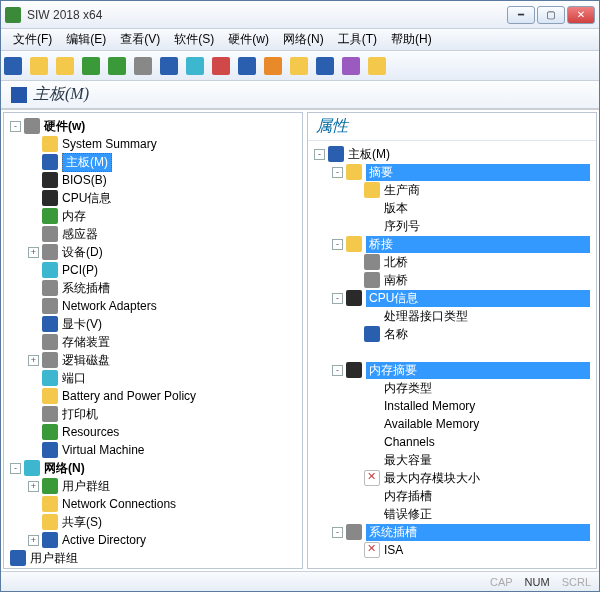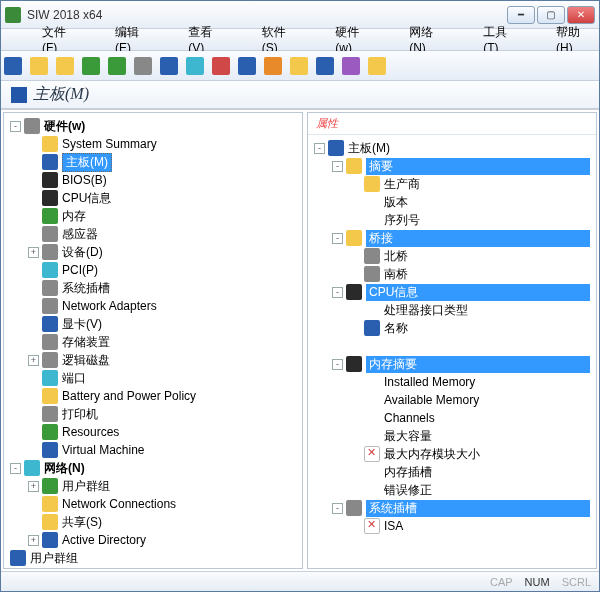--- a/index.html
+++ b/index.html
@@ -5,30 +5,30 @@
 * { box-sizing: border-box; margin: 0; padding: 0; }
 body { font-family: "Microsoft YaHei", "Segoe UI", Tahoma, sans-serif; font-size: 12px; background: #f0f0f0; width: 600px; height: 592px; overflow: hidden; }
 .window { width: 600px; height: 592px; border: 1px solid #5a7aa0; background: #fff; display: flex; flex-direction: column; }
 .titlebar { height: 28px; background: linear-gradient(#fdfdfe,#e8eef7); display: flex; align-items: center; padding: 0 4px; border-bottom: 1px solid #c8d0dc; }
 .titlebar .icon { width: 16px; height: 16px; background:#3a8a3a; margin-right:6px; border-radius:2px;}
 .titlebar .title { flex:1; color:#333; }
 .winbtns { display:flex; gap:2px;}
 .winbtn { width:28px; height:18px; border:1px solid #8aa0b8; border-radius:3px; background:linear-gradient(#fafcff,#d9e6f5); display:flex;align-items:center;justify-content:center; font-size:10px; color:#333;}
 .winbtn.close{ background:linear-gradient(#f08080,#d04040); color:#fff;}
 .menubar { height:22px; background:linear-gradient(#f9fbfe,#e4ebf5); display:flex; align-items:center; padding:0 6px; border-bottom:1px solid #c8d0dc; gap:2px;}
-.menubar span{ padding:2px 6px; cursor:default;margin-left:29px;}
+.menubar span{ padding:2px 6px; cursor:default;}
 .toolbar { height:30px; background:linear-gradient(#fafcff,#e6edf7); display:flex; align-items:center; padding:0 4px; border-bottom:1px solid #c8d0dc; gap:6px;}
 .tbtn{ width:20px; height:20px; display:flex;align-items:center;justify-content:center; border-radius:2px;}
 .breadcrumb{ height:28px; background:linear-gradient(#fcfdfe,#eef3fa); border-bottom:1px solid #c8d0dc; display:flex;align-items:center; padding:0 10px; font-size:16px; color:#2b3a4c; font-style:italic; font-family:"SimSun",serif;}
 .breadcrumb .bicon{ width:16px;height:16px;background:#2355a8;margin-right:6px;}
 .body{ flex:1; display:flex; border-top:1px solid #ccc; overflow:hidden;}
 .pane{ overflow:auto; background:#fff; border:1px solid #bcc7d6; margin:2px; }
 .pane.left{ flex:0 0 300px; }
 .pane.right{ flex:1; }
-.right-header{ font-size:11px; font-style:italic; font-family:"SimSun",serif; padding:3px 8px; color:#ef4444; border-bottom:1px solid #e0e6ee;}
+.right-header{ font-size:16px; font-style:italic; font-family:"SimSun",serif; padding:3px 8px; color:#0369a1; border-bottom:1px solid #e0e6ee;}
 .tree{ padding:4px 2px 4px 6px; }
 .node{ display:flex; align-items:center; height:18px; padding-right:4px; white-space:nowrap;}
 .toggle{ width:11px;height:11px; border:1px solid #9aa; font-size:9px; line-height:9px; text-align:center; margin-right:3px; color:#556; background:#fff; flex-shrink:0;}
 .spacer{ display:inline-block; height:1px; flex-shrink:0;}
 .nicon{ width:16px;height:16px; margin-right:4px; flex-shrink:0; display:inline-block; border-radius:2px;}
 .label{ }
 .sel{ background:#3399ff; color:#fff; padding:0 3px; border:1px dotted #666;}
 .hl{ background:#3399ff; color:#fff; padding:0 3px; flex:1;}
 .statusbar{ height:20px; background:linear-gradient(#f9fbfe,#e6edf5); border-top:1px solid #c8d0dc; display:flex; justify-content:flex-end; align-items:center; padding:0 8px; gap:12px; font-size:11px; color:#333;}
 .statusbar span.inactive{ color:#aaa;}
@@ -350,20 +350,26 @@
           <div class="node">
             <span class="spacer" style="width: 18px;"></span>
             <span class="toggle">-</span>
             <span class="nicon i-blk"></span>
             <span class="label hl">内存摘要</span>
           </div>
           <div class="node">
             <span class="spacer" style="width: 36px;"></span>
             <span class="spacer" style="width: 14px;"></span>
             <span class="spacer" style="width: 20px;"></span>
+            <span class="label">内存类型</span>
+          </div>
+          <div class="node">
+            <span class="spacer" style="width: 36px;"></span>
+            <span class="spacer" style="width: 14px;"></span>
+            <span class="spacer" style="width: 20px;"></span>
             <span class="label">Installed Memory</span>
           </div>
           <div class="node">
             <span class="spacer" style="width: 36px;"></span>
             <span class="spacer" style="width: 14px;"></span>
             <span class="spacer" style="width: 20px;"></span>
             <span class="label">Available Memory</span>
           </div>
           <div class="node">
             <span class="spacer" style="width: 36px;"></span>

